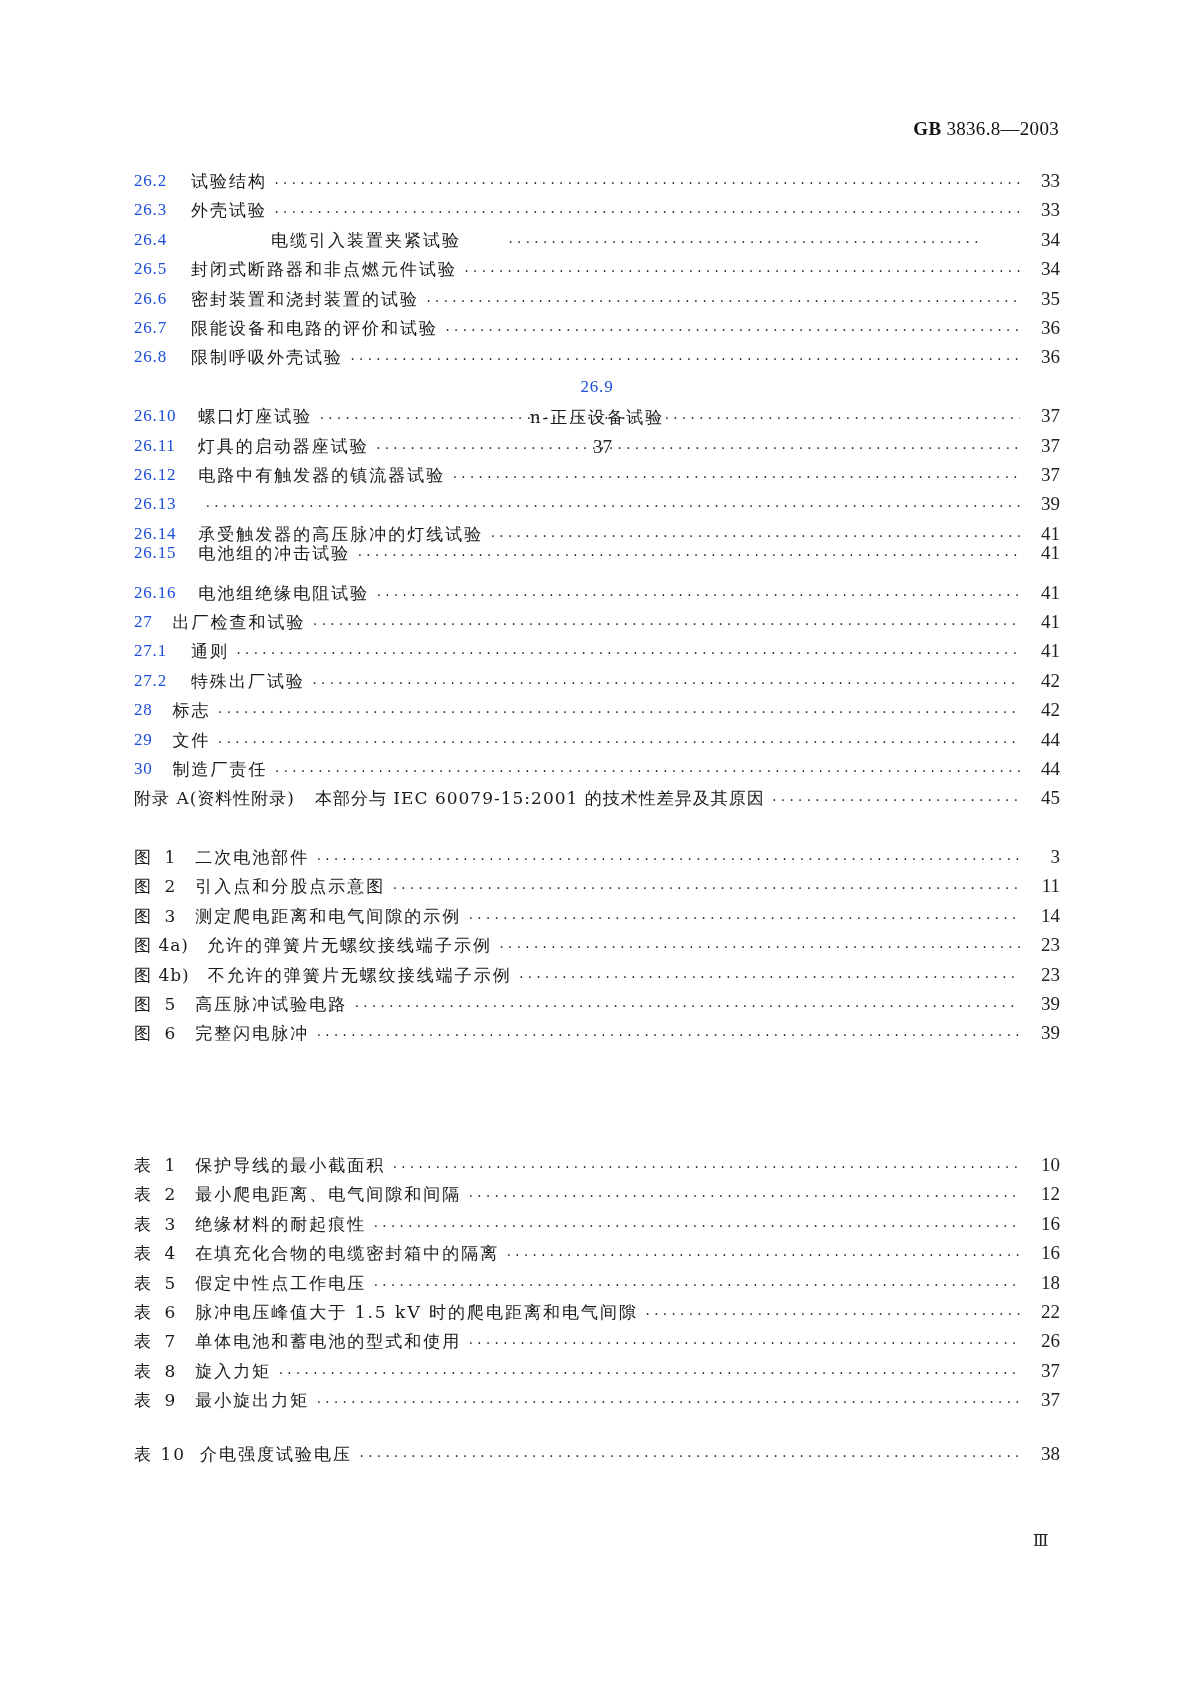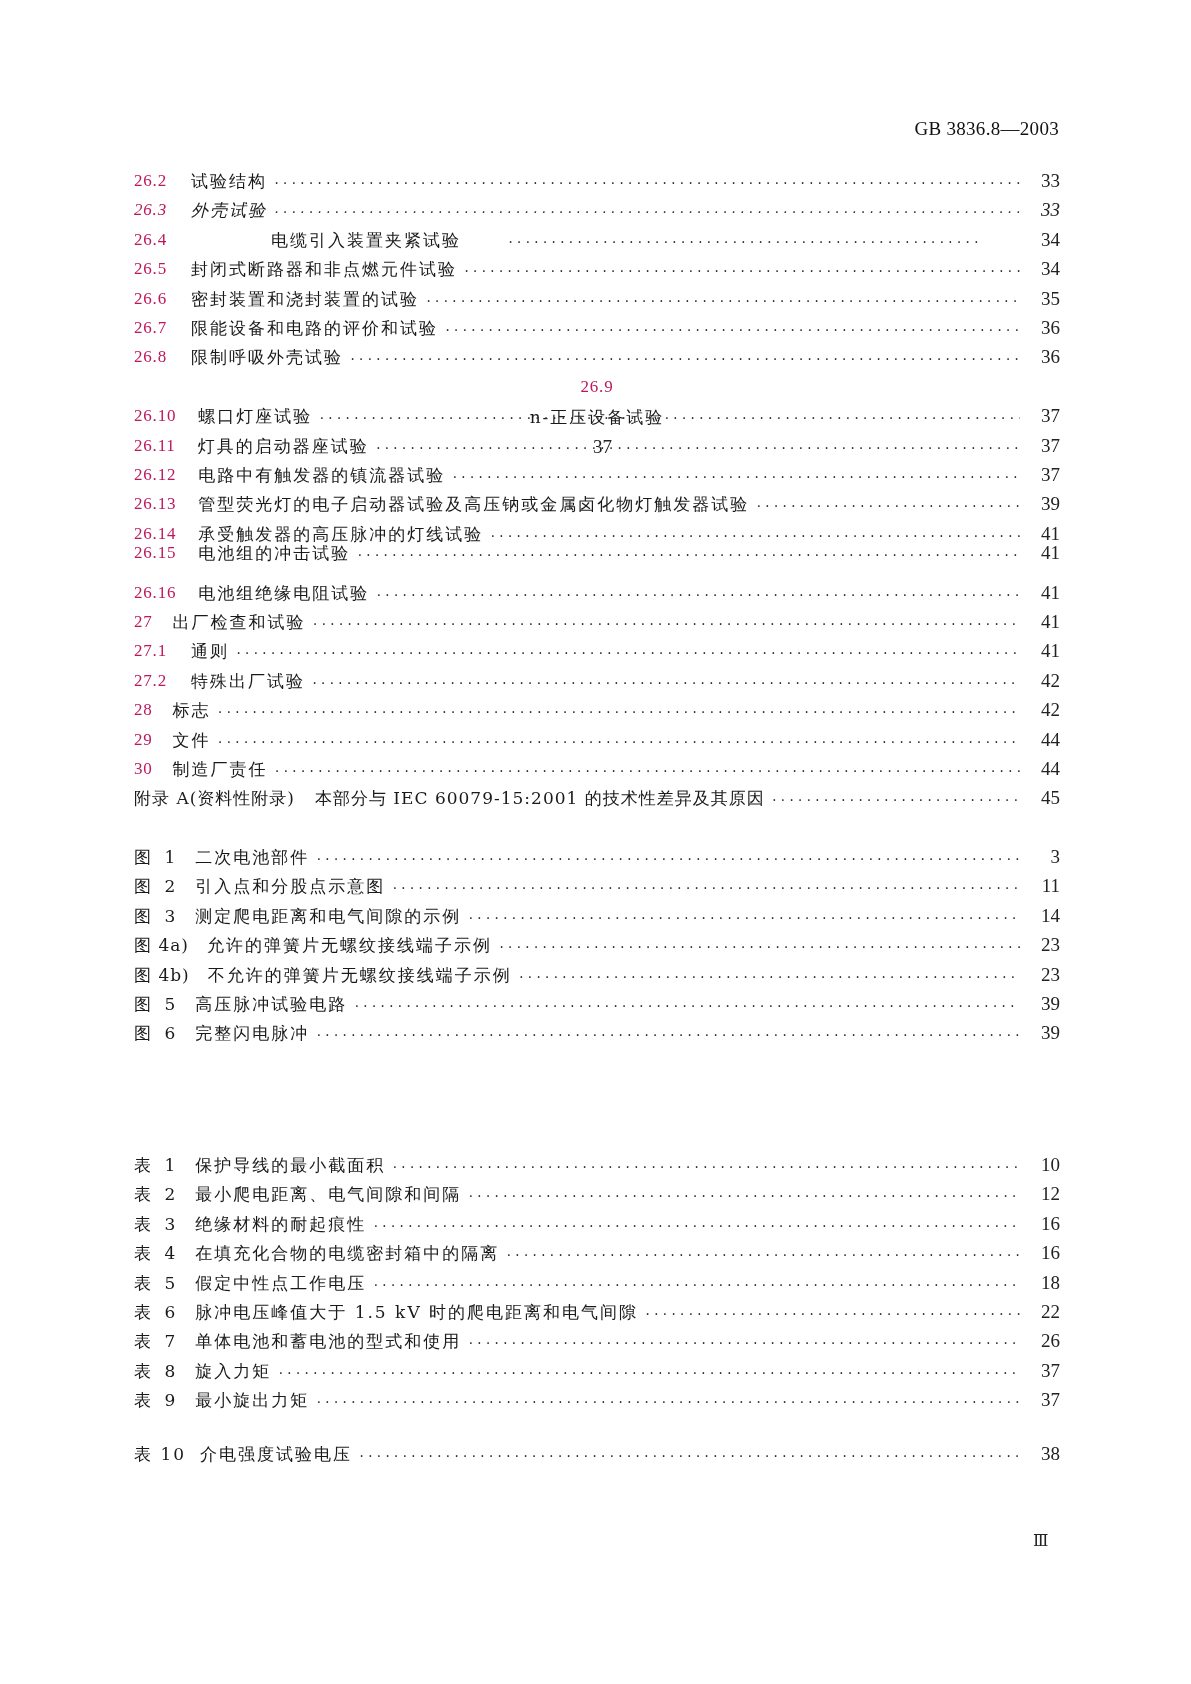--- a/index.html
+++ b/index.html
@@ -6,30 +6,30 @@
   body {
     width: 1191px; height: 1684px; position: relative; overflow: hidden;
     font-family: "DejaVu Serif", "Liberation Serif", serif;
     color: #1a1a1a;
   }
   .header {
     position: absolute; top: 118px; right: 132px;
     font-family: "Liberation Serif", "DejaVu Serif", serif;
     font-size: 19px; letter-spacing: 0.3px; color: #111;
   }
-  .header b { font-weight: normal; }
+  .header b { font-weight: bold; }
   .toc-section { position: absolute; left: 134px; width: 926px; }
   .toc-row {
     position: absolute; left: 0; width: 926px; height: 30px;
     display: flex; align-items: center;
     font-size: 17px; line-height: 30px; white-space: nowrap;
   }
   .toc-num {
     font-family: "Liberation Serif", "DejaVu Serif", serif;
-    letter-spacing: 0.8px; color: #be185d; flex: none;
+    letter-spacing: 0.8px; color: #1d4ed8; flex: none;
   }
   .toc-title { flex: none; letter-spacing: 2px; color: #1a1a1a; }
   .toc-gap { display: inline-block; flex: none; }
   .toc-dots {
     flex: 1 1 auto; overflow: hidden; margin: 0 10px 0 6px;
     color: #333; letter-spacing: 1.4px; font-size: 12px;
     font-family: "DejaVu Sans Mono", "Liberation Mono", monospace;
     position: relative; top: 2px;
   }
   .toc-dots::before {
@@ -55,21 +55,21 @@
 </div>
 
 <div class="toc-section" style="top:166px;">
   <div class="toc-row" style="top:0px;">
       <span class="toc-num">26.2</span>
       <span class="toc-gap" style="width:24px"></span>
       <span class="toc-title">试验结构</span>
       <span class="toc-dots"></span>
       <span class="toc-page">33</span>
     </div>
-  <div class="toc-row" style="top:29.4px;font-style:italic;">
+  <div class="toc-row" style="top:29.4px;">
       <span class="toc-num">26.3</span>
       <span class="toc-gap" style="width:24px"></span>
       <span class="toc-title">外壳试验</span>
       <span class="toc-dots"></span>
       <span class="toc-page">33</span>
     </div>
   <div class="toc-row" style="top:58.8px;gap:40px;">
       <span class="toc-num">26.4</span>
       <span class="toc-gap" style="width:24px"></span>
       <span class="toc-title">电缆引入装置夹紧试验</span>
@@ -128,21 +128,20 @@
   <div class="toc-row" style="top:294px;">
       <span class="toc-num">26.12</span>
       <span class="toc-gap" style="width:22px"></span>
       <span class="toc-title">电路中有触发器的镇流器试验</span>
       <span class="toc-dots"></span>
       <span class="toc-page">37</span>
     </div>
   <div class="toc-row" style="top:323.4px;">
       <span class="toc-num">26.13</span>
       <span class="toc-gap" style="width:22px"></span>
-      <span class="toc-title">管型荧光灯的电子启动器试验及高压钠或金属卤化物灯触发器试验</span>
       <span class="toc-dots"></span>
       <span class="toc-page">39</span>
     </div>
   <div class="toc-row" style="top:352.8px;">
       <span class="toc-num">26.14</span>
       <span class="toc-gap" style="width:22px"></span>
       <span class="toc-title">承受触发器的高压脉冲的灯线试验</span>
       <span class="toc-dots"></span>
       <span class="toc-page">41</span>
     </div>

